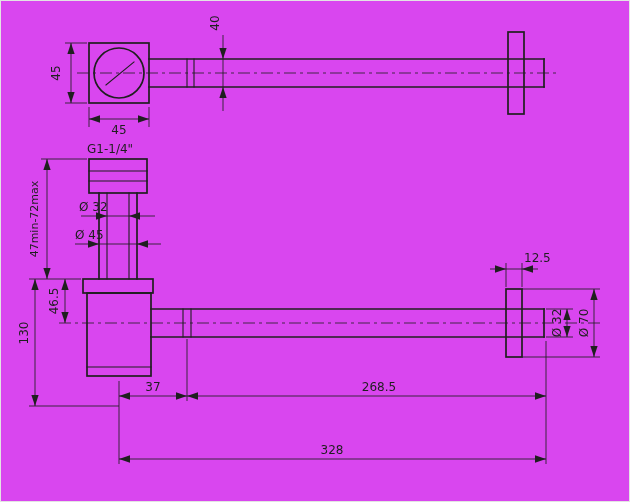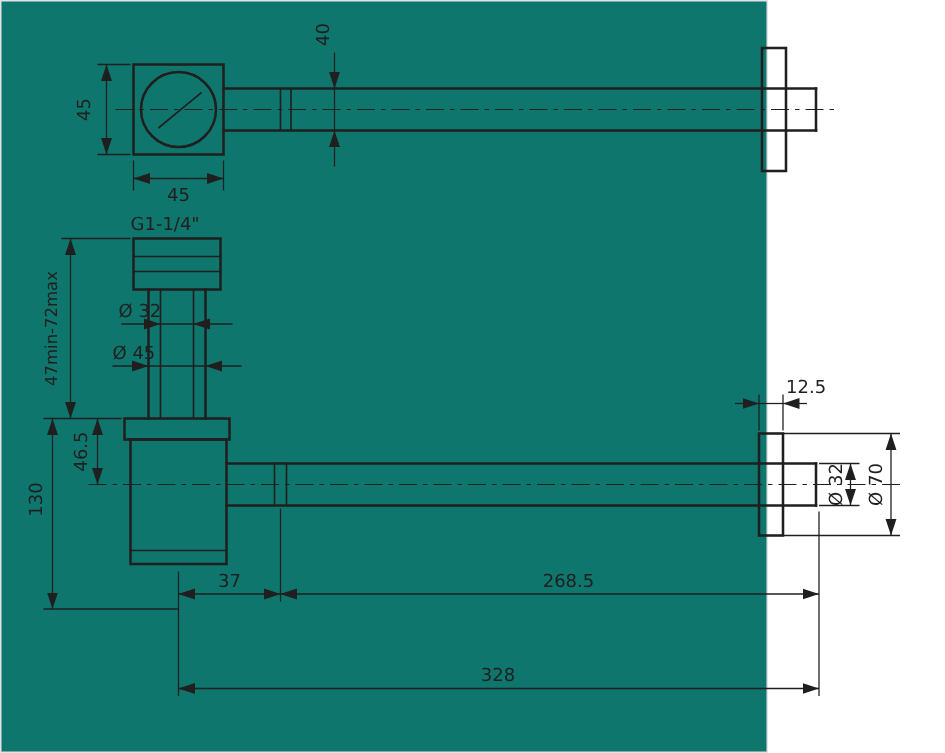--- a/index.html
+++ b/index.html
@@ -1,19 +1,19 @@
 <!DOCTYPE html>
 <html><head>
 <meta charset="utf-8">
 <style>
   html,body { margin:0; padding:0; background:#ffffff; }
   .canvas {
     position:relative;
-    width:512px; height:502px;
-    background:#0f766e;
+    width:630px; height:502px;
+    background:#d946ef;
     border:1px solid #e3e3e3;
     box-sizing:border-box;
     font-family:"DejaVu Sans", sans-serif;
   }
   svg { display:block; }
   svg text {
     font-family:"DejaVu Sans", sans-serif;
     font-size:12px;
     fill:#1f1f1f;
   }

